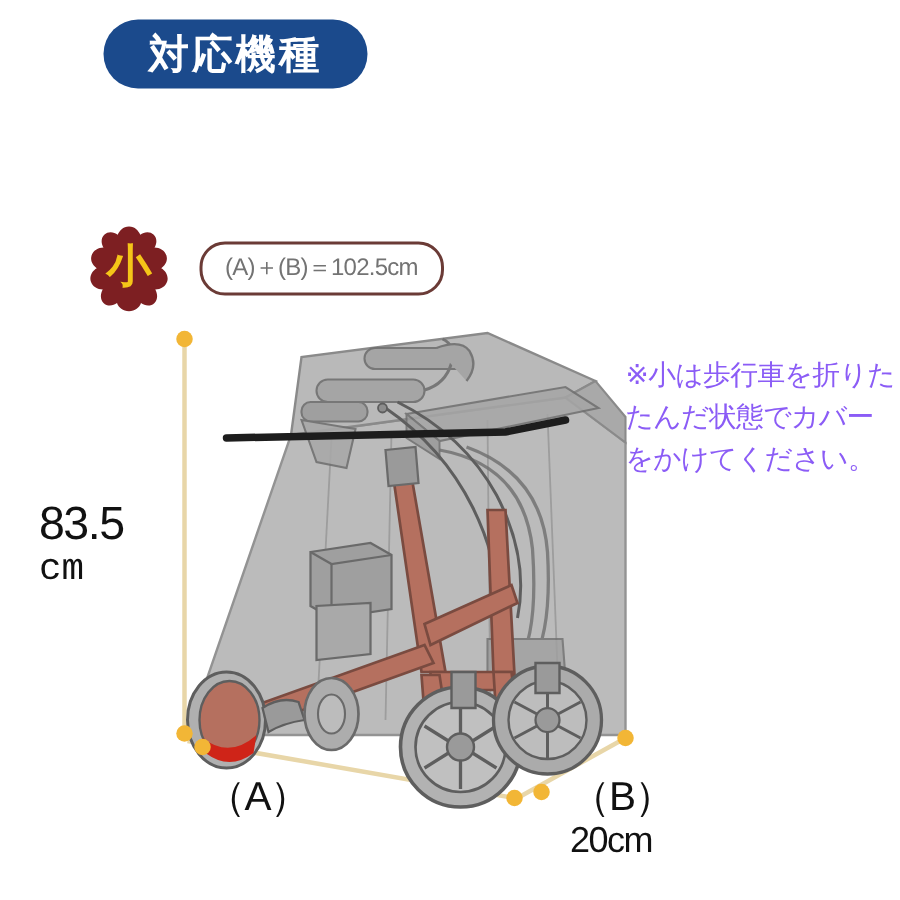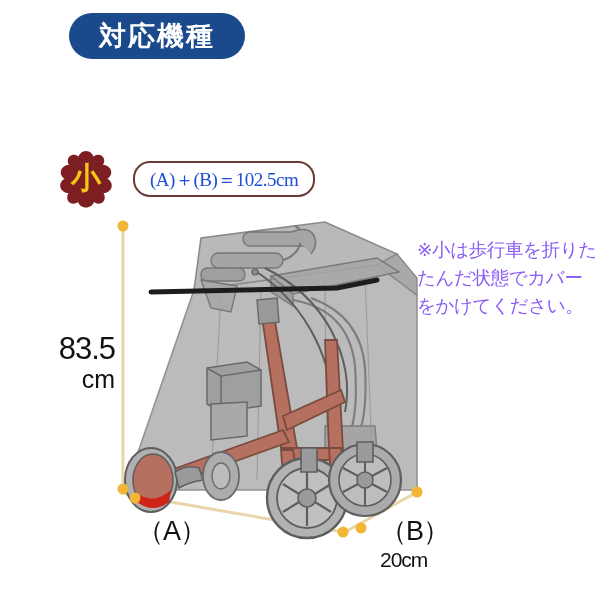--- a/index.html
+++ b/index.html
@@ -81,26 +81,25 @@
     left: 108px;
     top: 161px;
     height: 32px;
     padding: 0 15px;
     border: 2px solid #6b3b36;
     border-radius: 17px;
     display: flex;
     align-items: center;
   }
   #total-pill .val {
-    color: #1d4ed8;
-    font-size: 19px;
+    color: #737373;
+    font-size: 16px;
     letter-spacing: -0.5px;
     line-height: 1;
     white-space: nowrap;
-    font-family: Liberation Serif, serif;
   }
 
   
   #usage-note {
     position: absolute;
     left: 392px;
     top: 236px;
     width: 200px;
     color: #8b5cf6;
     font-size: 18.5px;
@@ -119,45 +118,44 @@
   }
   #illustration svg { display: block; }
 
   
   .dim-label {
     position: absolute;
     color: #111111;
     line-height: 1.0;
   }
   #dim-height {
-    left: 18px;
+    left: 1px;
     top: 333px;
     width: 72px;
-    text-align: right;
   }
   #dim-height .num { font-size: 31px; display: block; letter-spacing: -1px; }
-  #dim-height .unit { font-size: 25px; display: block; margin-top: 3px; }
+  #dim-height .unit { font-size: 25px; display: block; margin-top: 3px; font-family: Liberation Mono, monospace; }
 
   #dim-a {
     left: 112px;
     top: 518px;
     width: 150px;
     text-align: left;
   }
   #dim-a .tag { font-size: 27px; display: block; letter-spacing: -1px; }
   #dim-a .num { font-size: 29px; display: block; margin-top: 4px; letter-spacing: -1px; }
 
   #dim-b {
     left: 355px;
     top: 518px;
     width: 150px;
     text-align: left;
   }
   #dim-b .tag { font-size: 27px; display: block; letter-spacing: -1px; }
-  #dim-b .num { font-size: 21px; display: block; margin-top: 4px; letter-spacing: -1px; }
+  #dim-b .num { font-size: 24px; display: block; margin-top: 4px; letter-spacing: -1px; }
 </style>
 </head>
 <body>
 
 <div id="page">
 
   <div id="section-header">
     <span class="title">対応機種</span>
   </div>
 

